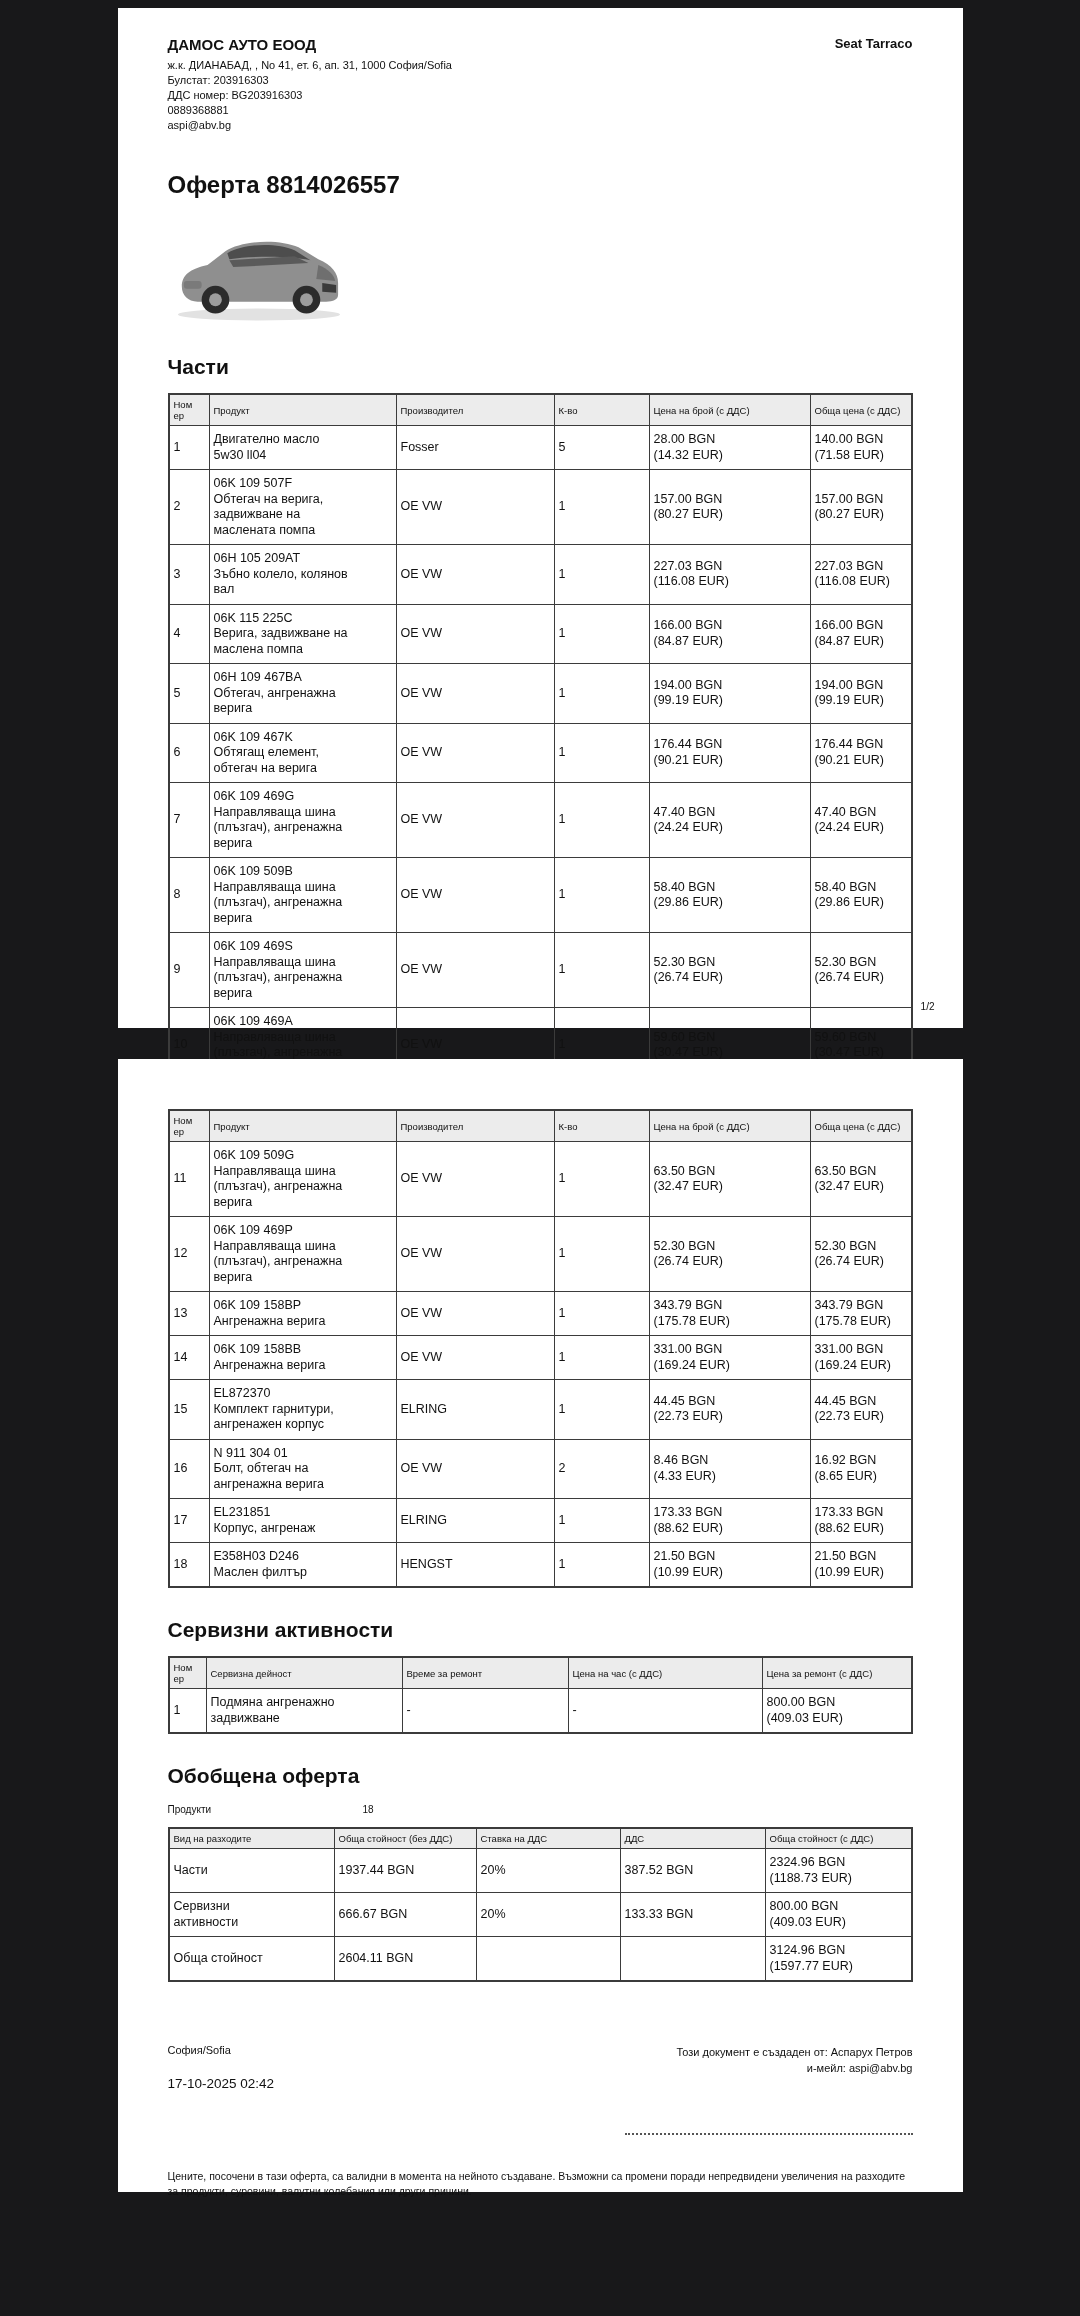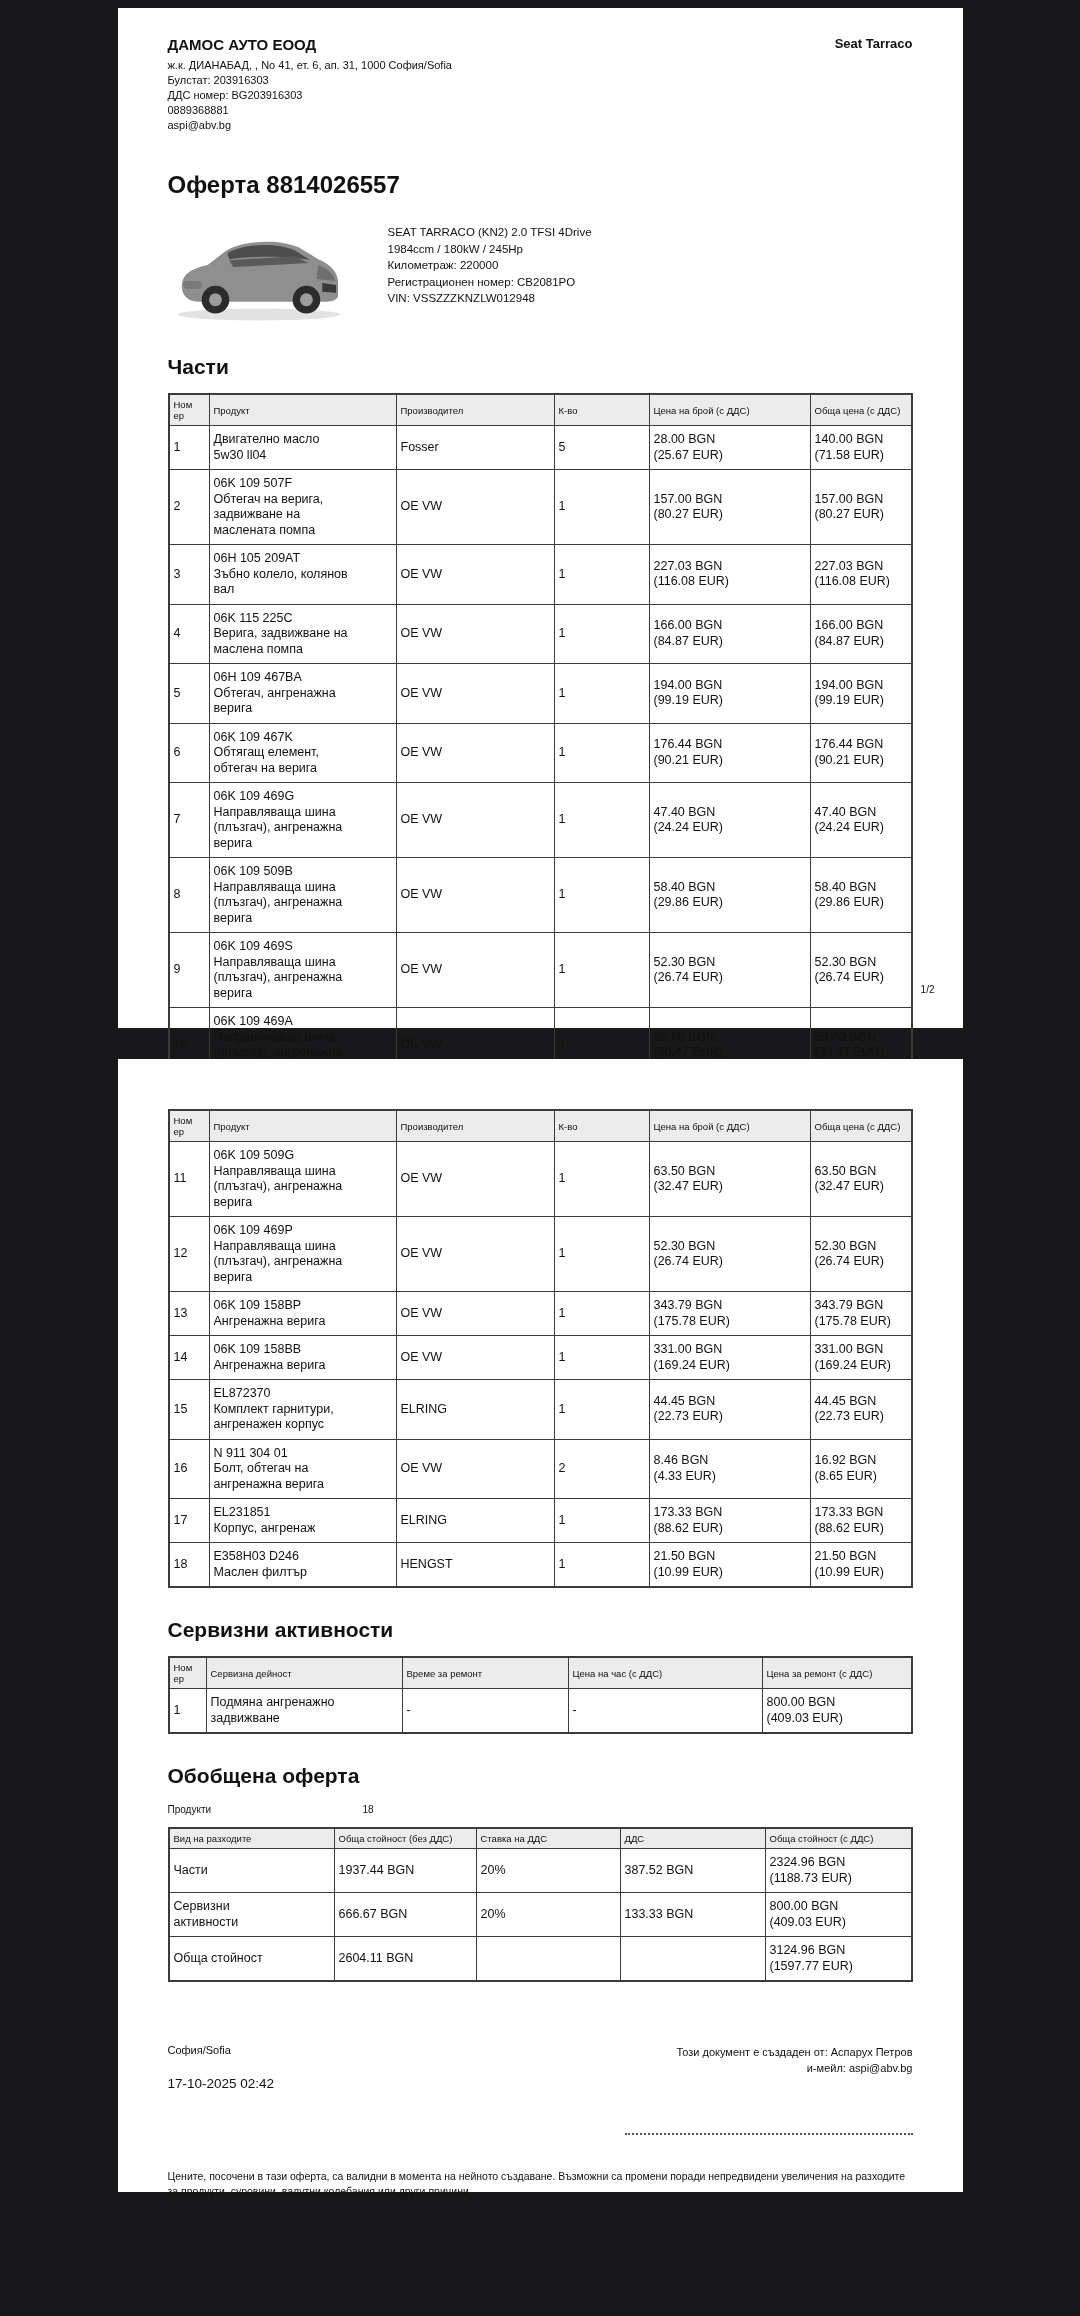--- a/index.html
+++ b/index.html
@@ -51,21 +51,21 @@
   .t-service th:nth-child(2){width:187px;}
   .t-service th:nth-child(3){width:157px;}
   .t-service th:nth-child(4){width:185px;}
 
   .t-summary th:nth-child(1){width:156px;}
   .t-summary th:nth-child(2){width:133px;}
   .t-summary th:nth-child(3){width:135px;}
   .t-summary th:nth-child(4){width:136px;}
   .t-summary td{padding:7px 5px;}
 
-  .page-num{position:absolute;right:28px;bottom:33px;font-size:10px;}
+  .page-num{position:absolute;right:28px;bottom:16px;font-size:10px;}
 
   .products-line{display:flex;font-size:10px;margin:16px 0 12px;}
   .products-line .lbl{width:195px;}
 
   .footer-row{display:flex;justify-content:space-between;margin-top:62px;align-items:flex-start;}
   .footer-city{font-size:11px;margin-bottom:20px;}
   .footer-date{font-size:13.5px;}
   .footer-right{text-align:right;font-size:11px;line-height:16px;}
 
   .sign-line{width:288px;margin:42px 0 0 auto;border-bottom:2px dotted #555;height:0;}
@@ -99,27 +99,20 @@
         <path d="M62,37 L128,33 L142,40 L66,44 Z" fill="#5a5a5a"></path>
         <path d="M152,42 C162,46 168,52 169,58 L150,56 Z" fill="#6f6f6f"></path>
         <path d="M156,60 L170,62 L170,70 L156,69 Z" fill="#3a3a3a"></path>
         <rect x="16" y="58" width="18" height="8" rx="3" fill="#7a7a7a"></rect>
         <circle cx="48" cy="77" r="14" fill="#2b2b2b"></circle>
         <circle cx="48" cy="77" r="6.5" fill="#9d9d9d"></circle>
         <circle cx="140" cy="77" r="14" fill="#2b2b2b"></circle>
         <circle cx="140" cy="77" r="6.5" fill="#9d9d9d"></circle>
       </svg>
     </div>
-    <div class="vehicle-info">
-      <p>SEAT TARRACO (KN2) 2.0 TFSI 4Drive</p>
-      <p>1984ccm / 180kW / 245Hp</p>
-      <p>Километраж: 220000</p>
-      <p>Регистрационен номер: CB2081PO</p>
-      <p>VIN: VSSZZZKNZLW012948</p>
-    </div>
   </div>
 
   <h2 class="section-heading">Части</h2>
   <table class="t t-parts">
       <thead>
         <tr>
           <th>Ном ер</th>
           <th>Продукт</th>
           <th>Производител</th>
           <th>К-во</th>
@@ -128,21 +121,21 @@
         </tr>
       </thead>
       <tbody>
         <tr>
           <td>1</td>
           <td>Двигателно масло
 5w30 ll04</td>
           <td>Fosser</td>
           <td>5</td>
           <td>28.00 BGN
-(25.67 EUR)</td>
+(14.32 EUR)</td>
           <td>140.00 BGN
 (71.58 EUR)</td>
         </tr>
         <tr>
           <td>2</td>
           <td>06K 109 507F
 Обтегач на верига,
 задвижване на
 маслената помпа</td>
           <td>OE VW</td>

